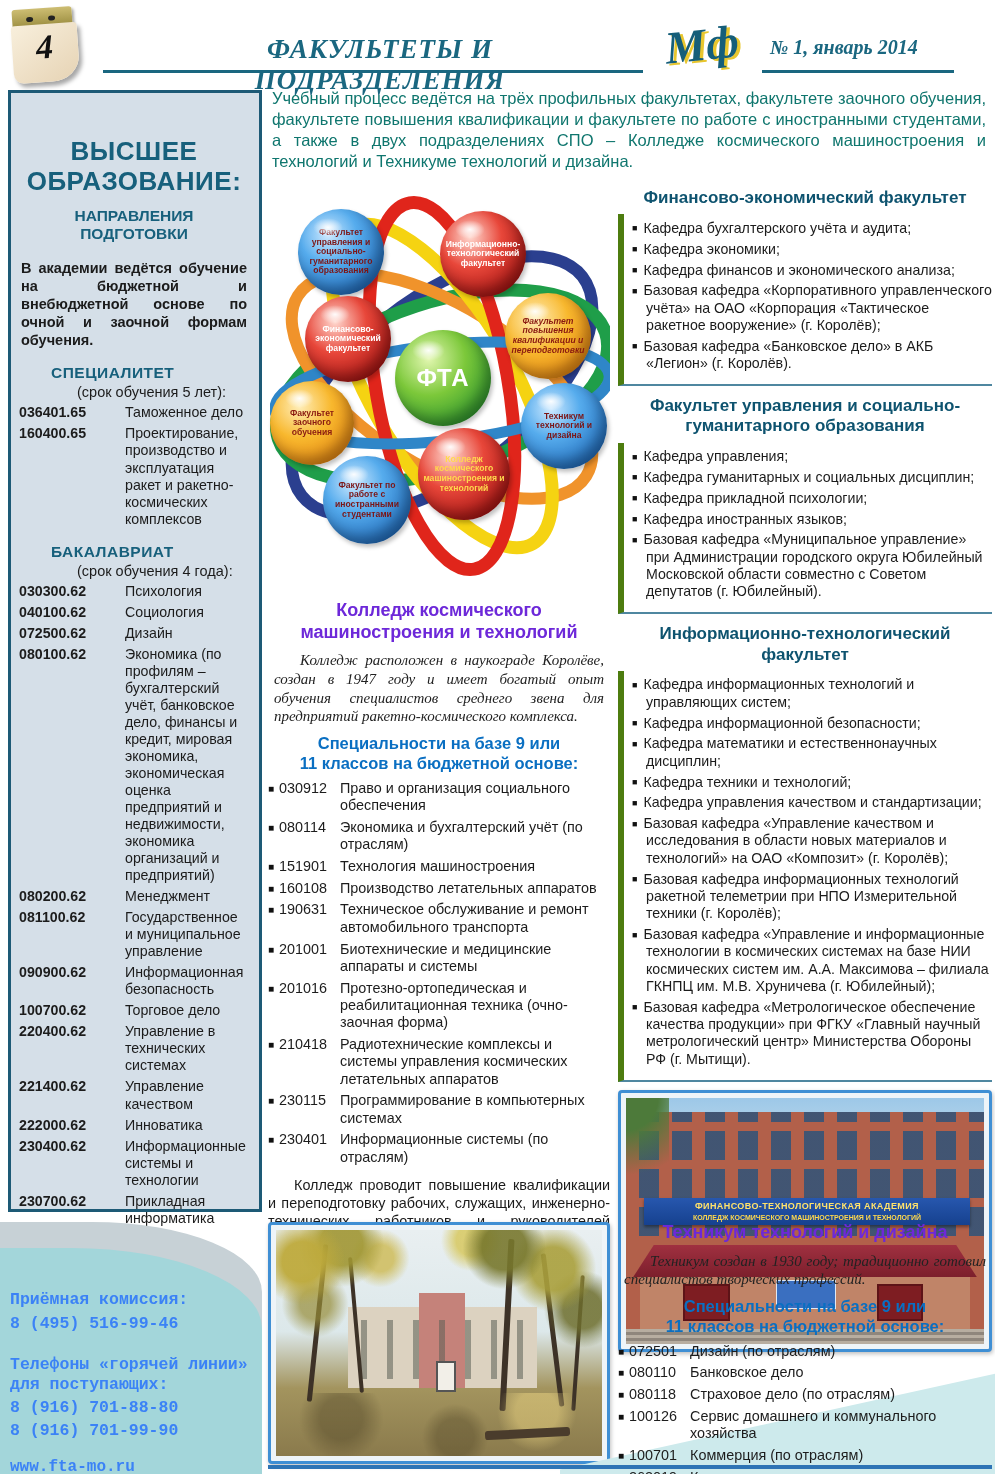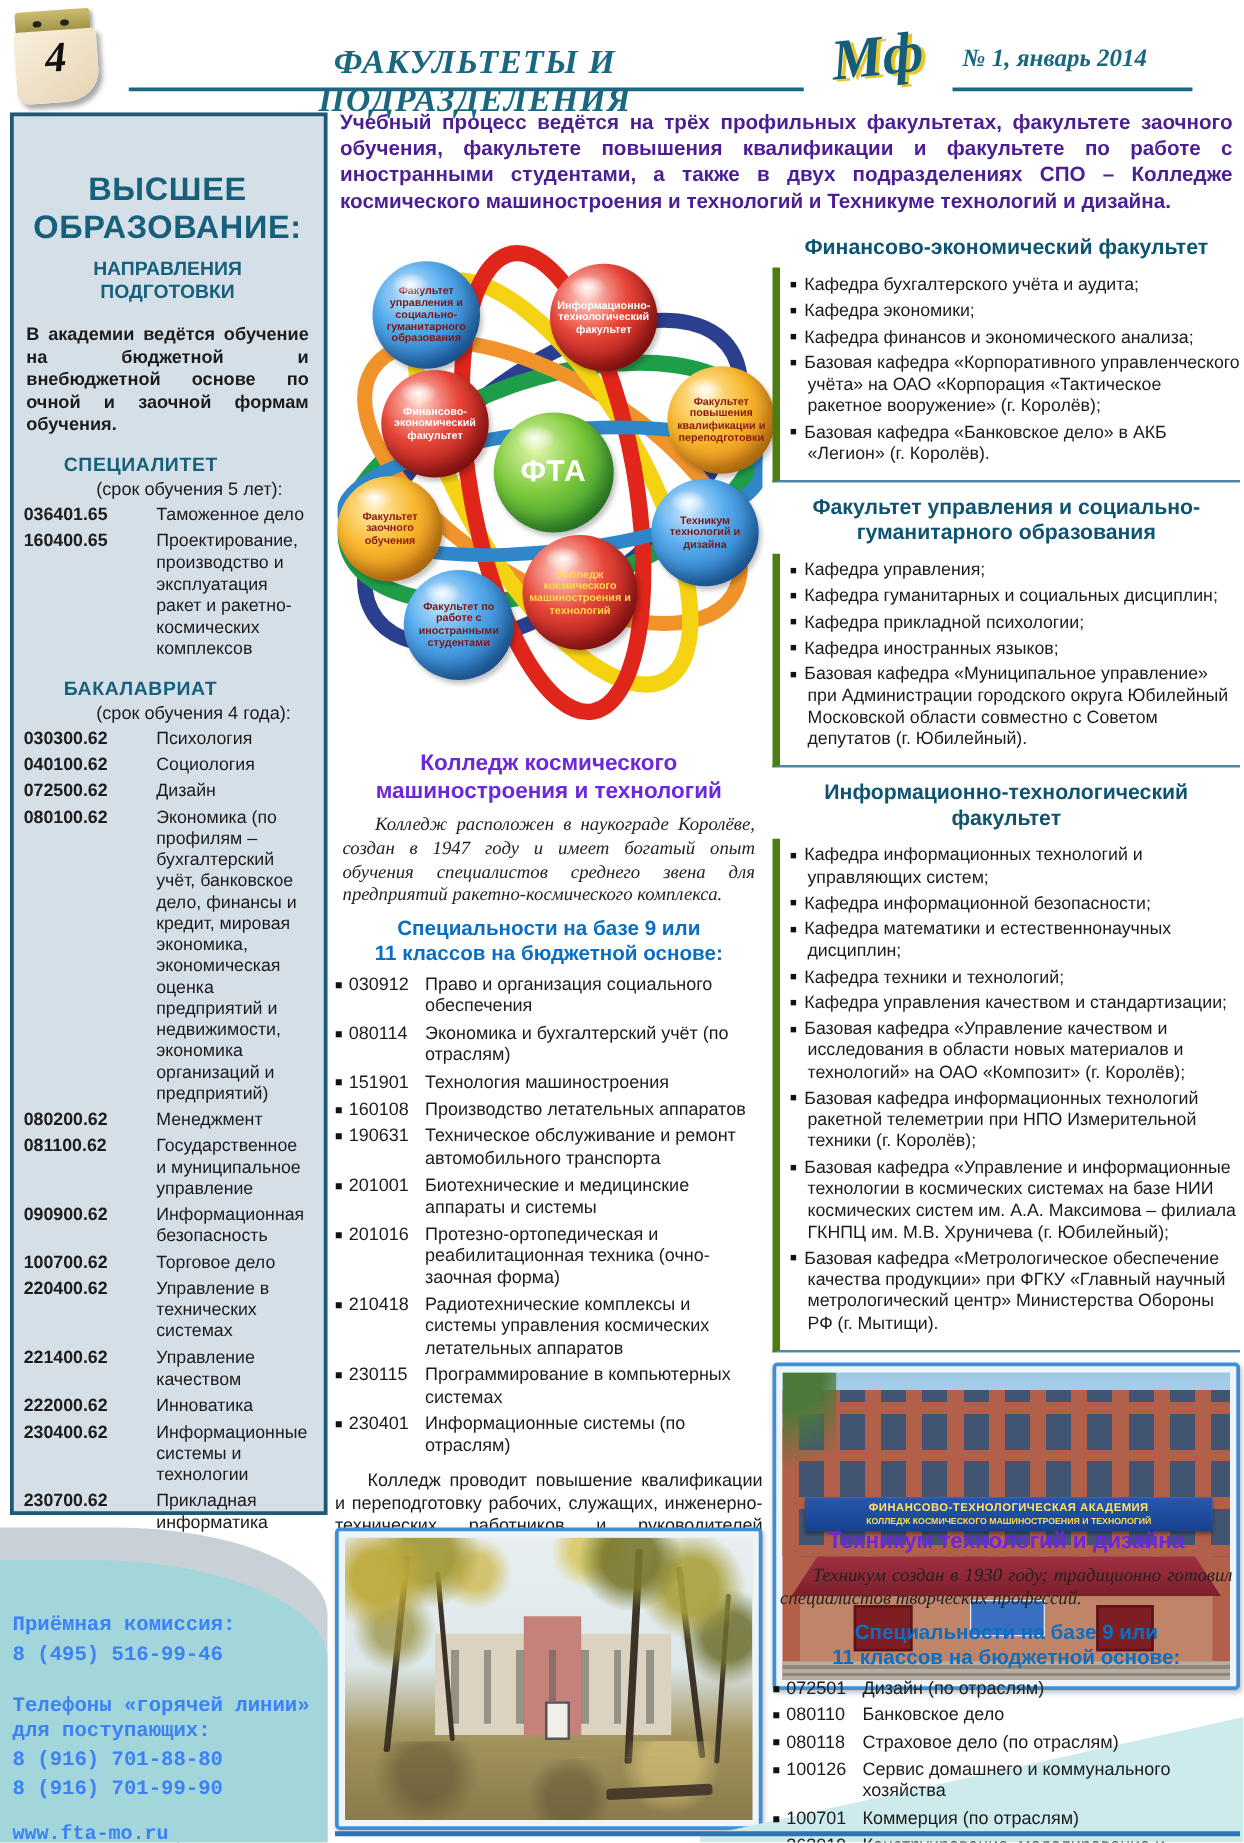--- a/index.html
+++ b/index.html
@@ -34,36 +34,36 @@
 
   
   .contact-grey{position:absolute;left:0;top:1222px;width:262px;height:252px;background:#c7d1d6;border-top-right-radius:170px 70px;}
   .contact-teal{position:absolute;left:0;top:1248px;width:262px;height:226px;background:#a3d6da;border-top-right-radius:190px 80px;}
   .contact-text{position:absolute;left:10px;top:1278px;width:240px;font-weight:bold;color:#3b82f6;font-family:Liberation Mono, monospace;}
   .ct-label{font-size:16.5px;margin-top:12px;line-height:1.2;}
   .ct-phone{font-size:16.5px;margin-top:4px;}
   .ct-site{font-size:16px;margin-top:18px;}
 
   
-  .intro{position:absolute;left:272px;top:88px;width:714px;font-weight:bold;font-size:16.5px;line-height:1.28;text-align:justify;color:#4c1d95;}
+  .intro{position:absolute;left:272px;top:88px;width:714px;font-weight:normal;font-size:16.5px;line-height:1.28;text-align:justify;color:#0f766e;}
 
   
   .diagram{position:absolute;left:270px;top:178px;width:340px;height:418px;}
   .diagram svg{position:absolute;left:0;top:0;}
   .node{position:absolute;border-radius:50%;display:flex;align-items:center;justify-content:center;text-align:center;font-weight:bold;font-size:8.6px;line-height:1.12;padding:4px;box-sizing:border-box;box-shadow:inset -6px -8px 12px rgba(0,0,0,.28),2px 3px 4px rgba(0,0,0,.25);}
   .node::after{content:"";position:absolute;left:18%;top:10%;width:34%;height:22%;background:radial-gradient(ellipse at center,rgba(255,255,255,.95),rgba(255,255,255,0) 70%);border-radius:50%;}
   .node-blue{background:radial-gradient(circle at 35% 30%,#cfeaff 0%,#56aced 35%,#1a63b4 85%);color:#7c1616;}
   .node-red{background:radial-gradient(circle at 35% 30%,#ffd9d0 0%,#e8473a 38%,#9c0d0d 85%);color:#fff;}
   .node-red .yellow-text{color:#ffd94d;}
   .node-orange{background:radial-gradient(circle at 35% 30%,#ffeeb8 0%,#f8b82e 40%,#e07c0d 88%);color:#8a1a10;}
   .node-green{background:radial-gradient(circle at 35% 30%,#e2f7b0 0%,#7cc83a 40%,#1f8c2c 88%);color:#fff;font-size:24px;letter-spacing:1px;}
   .n0{left:28px;top:31px;width:86px;height:86px;}
   .n1{left:170px;top:33px;width:86px;height:86px;}
   .n2{left:35px;top:118px;width:86px;height:86px;}
-  .n3{left:264px;top:115px;width:86px;height:86px;}
+  .n3{left:235px;top:115px;width:86px;height:86px;font-style:italic;}
   .n4{left:125px;top:152px;width:96px;height:96px;}
   .n5{left:0px;top:203px;width:84px;height:84px;}
   .n6{left:53px;top:278px;width:88px;height:88px;}
   .n7{left:148px;top:250px;width:92px;height:92px;}
   .n8{left:251px;top:205px;width:86px;height:86px;}
 
   
   .college{position:absolute;left:268px;top:600px;width:342px;}
   .blue-head{font-weight:bold;font-size:18px;line-height:1.2;color:#6d28d9;text-align:center;}
   .serif-italic{font-family:"Liberation Serif",serif;font-style:italic;font-size:15px;line-height:1.25;text-align:justify;color:#222;margin:8px 6px 0 6px;}

